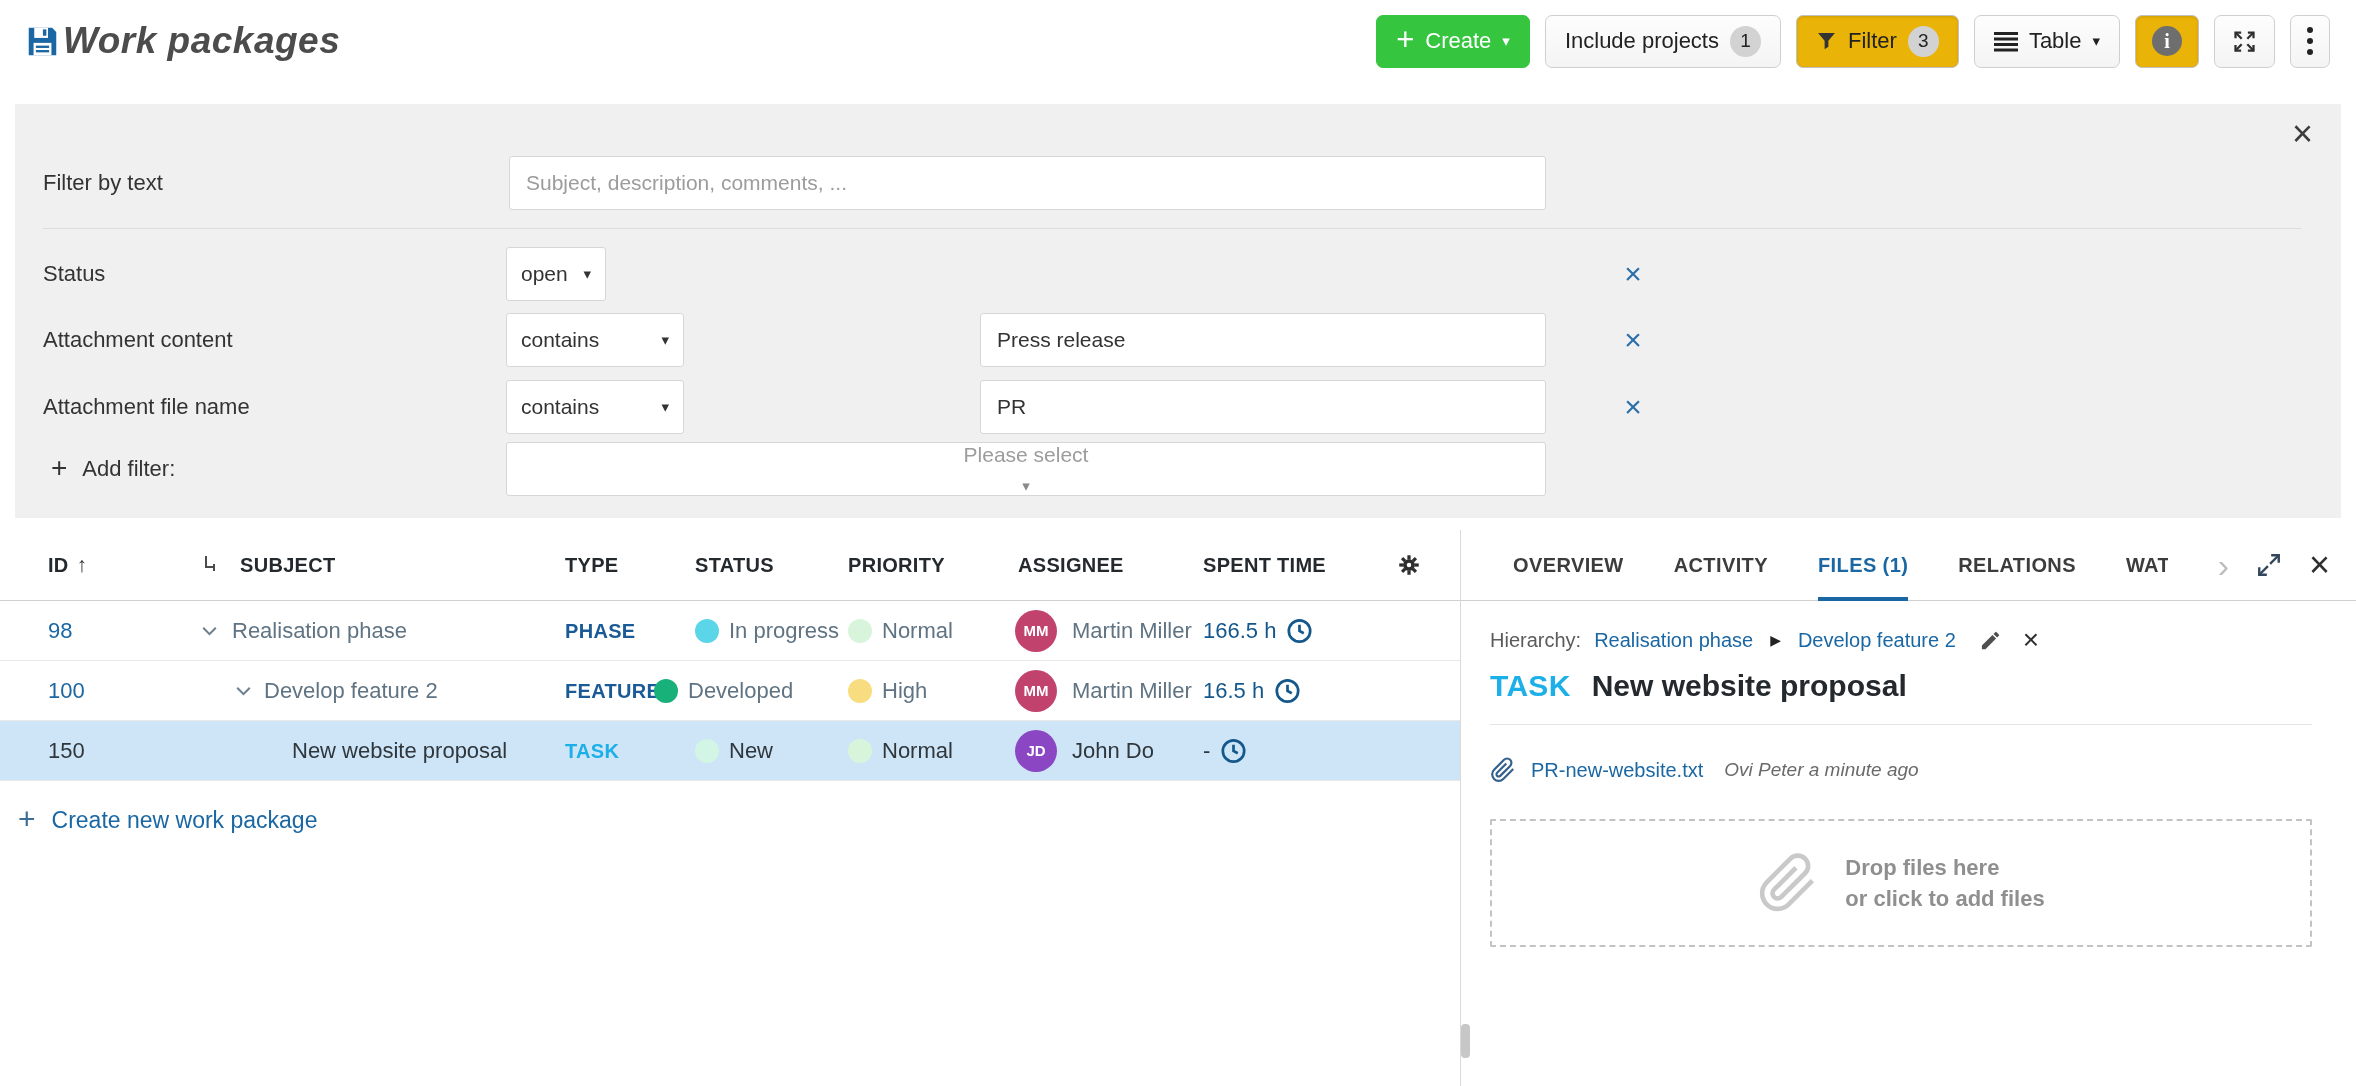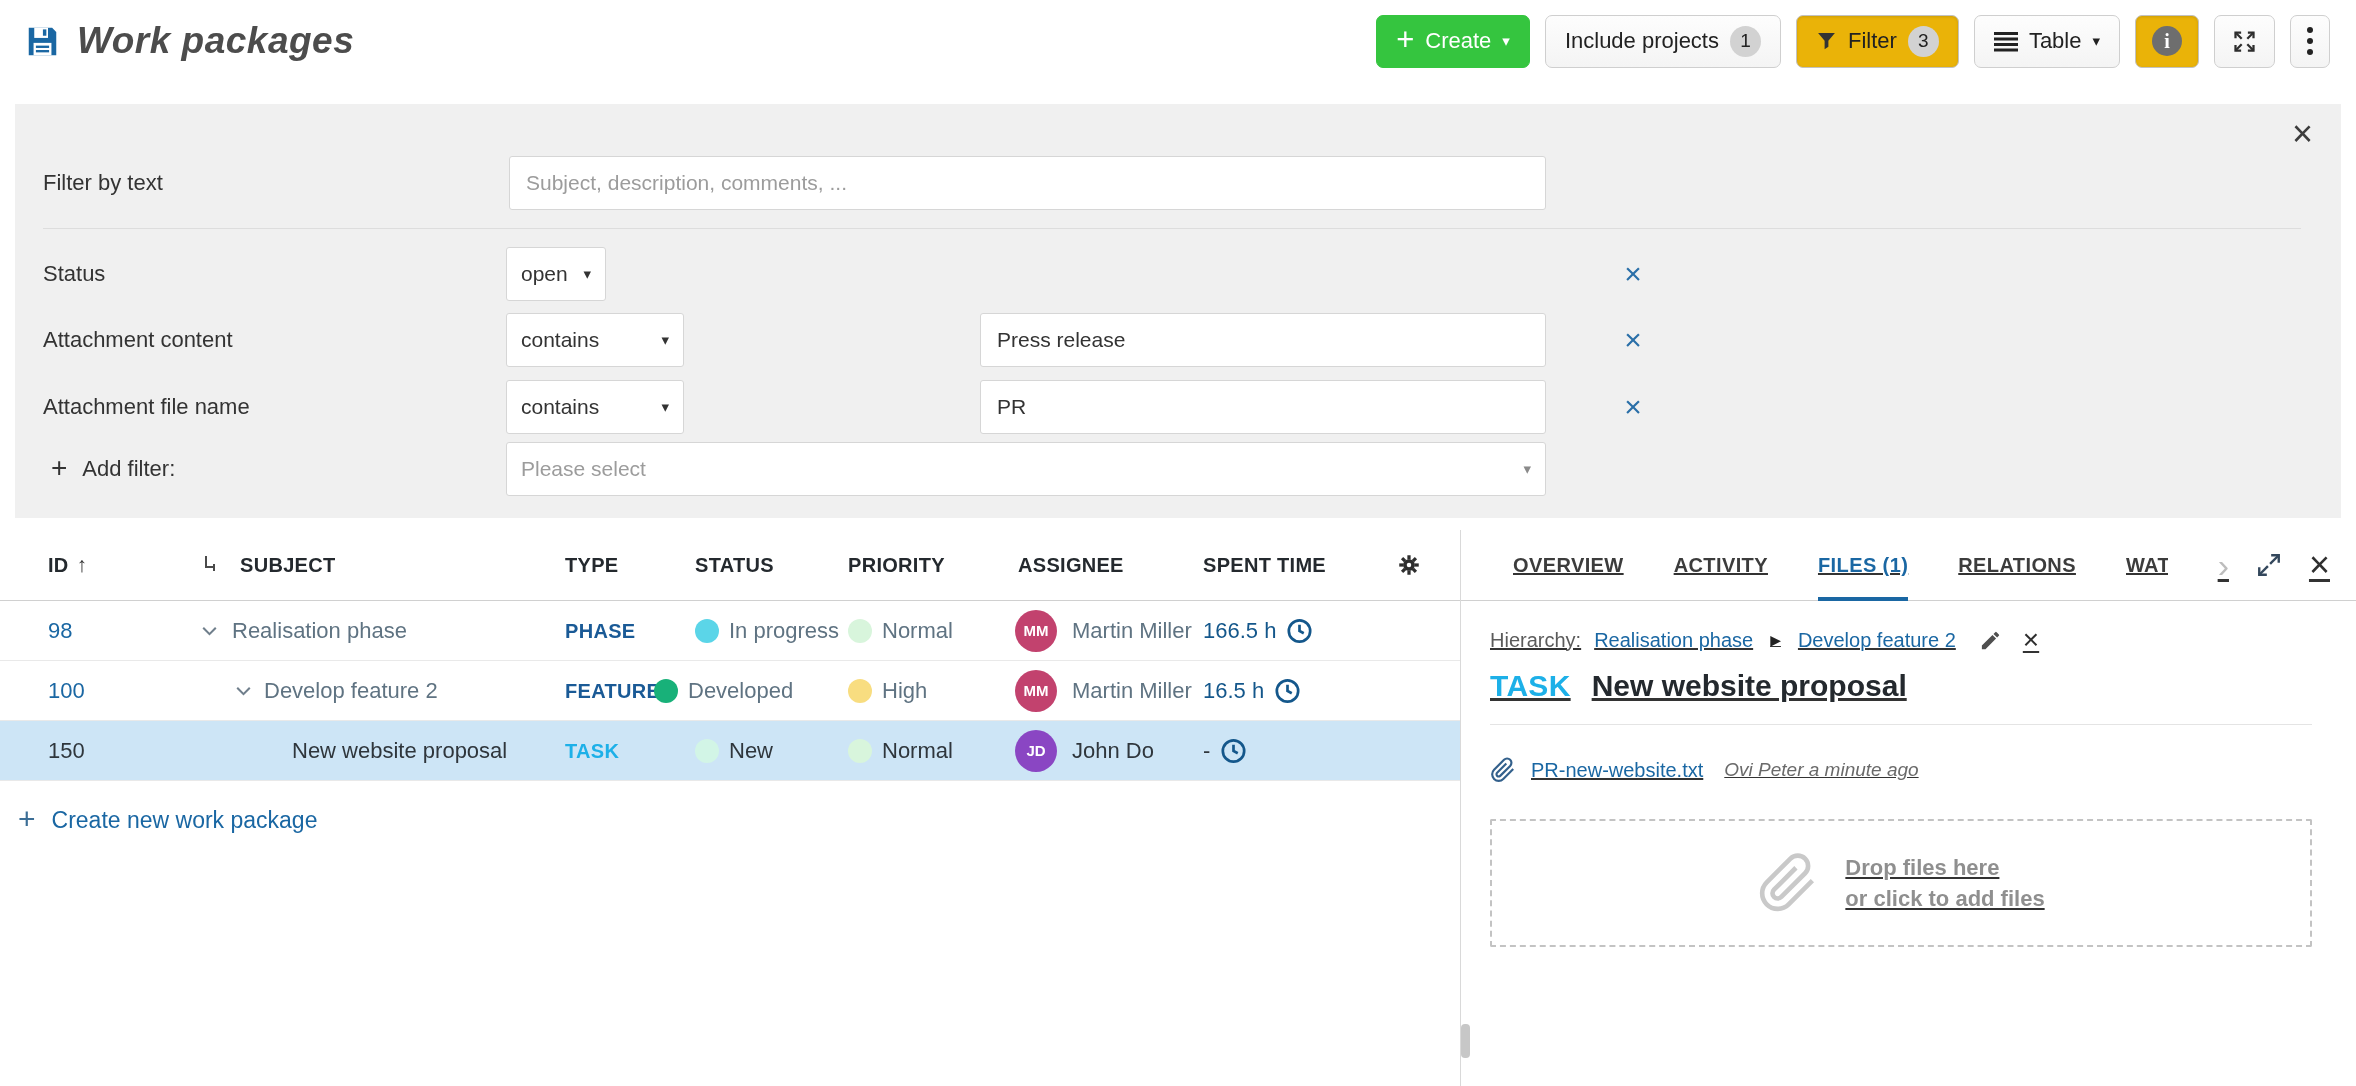--- a/index.html
+++ b/index.html
@@ -6,21 +6,21 @@
   html,body { width:2356px; height:1086px; }
   body {
     font-family:"Liberation Sans", sans-serif;
     background:#fff; color:#333; position:relative; overflow:hidden;
   }
   .page { position:absolute; inset:0; }
 
   
   .app-header { position:absolute; top:0; left:0; right:0; height:82px;
     display:flex; align-items:center; justify-content:space-between; padding:0 26px; }
-  .title-wrap { display:flex; align-items:center; gap:18px; }
+  .title-wrap { display:flex; align-items:center; gap:4px; }
   .page-title { font-size:37px; font-style:italic; color:#4c4c4c; letter-spacing:.5px; }
   .toolbar { display:flex; align-items:center; gap:15px; }
   .btn { display:inline-flex; align-items:center; gap:11px; height:53px; padding:0 19px;
     border:1px solid #cfcfcf; border-radius:7px; background:linear-gradient(#fdfdfd,#f4f4f4);
     font-size:22px; color:#222; cursor:pointer; white-space:nowrap; }
   .btn.pressed { background:#eab308; box-shadow:inset 0 1px 3px rgba(0,0,0,.12); border-color:#c2c2c2; }
   .btn.icon-only { padding:0 16px; }
   .btn-create { background:#35c53f; border-color:#35c53f; color:#fff; }
   .btn-create .plus { font-size:31px; font-weight:400; line-height:1; margin-top:-3px; }
   .caret { font-size:15px; color:inherit; }
@@ -40,21 +40,21 @@
   .text-input { position:absolute; left:466px; width:1037px; height:54px; border:1px solid #d6d6d6;
     border-radius:3px; background:#fff; font-family:inherit; font-size:21px; color:#333; padding:0 16px; }
   .text-input::placeholder { color:#9c9c9c; }
   .val-input { position:absolute; left:937px; width:566px; height:54px; border:1px solid #d6d6d6;
     border-radius:3px; background:#fff; font-family:inherit; font-size:21px; color:#333; padding:0 16px; }
   .sel { position:absolute; left:463px; height:54px; background:#fff; border:1px solid #d6d6d6; border-radius:3px;
     display:flex; align-items:center; justify-content:space-between; padding:0 14px; font-size:21px; color:#333; cursor:pointer; }
   .sel .caret { color:#333; }
   .sel-open { width:100px; }
   .sel-op { width:178px; }
-  .sel-add { width:1040px; color:#9c9c9c; }
+  .sel-add { width:1040px; color:#9c9c9c;flex-direction:column; }
   .sel-add .caret { color:#8a8a8a; }
   .remove-x { position:absolute; left:1570px; top:50%; transform:translateY(-50%); width:40px; text-align:center;
     font-size:30px; color:#2a6fa8; cursor:pointer; line-height:1; }
   .addrow-left { position:absolute; left:8px; top:50%; transform:translateY(-50%);
     display:flex; align-items:center; gap:15px; font-size:22px; color:#333; cursor:pointer; }
   .addrow-left .plus { font-size:28px; color:#333; line-height:1; margin-top:-2px; }
 
   
   .table-pane { position:absolute; left:0; top:530px; width:1460px; height:556px; }
   .thead { position:absolute; left:0; top:0; width:1460px; height:71px; border-bottom:1px solid #d0d0d0; }
@@ -71,21 +71,21 @@
   .dot { width:24px; height:24px; border-radius:50%; display:inline-block; flex:none; }
   .avatar { width:42px; height:42px; border-radius:50%; color:#fff; font-size:15px; font-weight:700;
     display:inline-flex; align-items:center; justify-content:center; flex:none; }
   .spent-link { color:#14578b; cursor:pointer; }
   .tr.selected .spent-link { color:#2f363c; }
   .create-link { position:absolute; left:18px; top:276px; display:flex; align-items:center; gap:16px;
     color:#1a67a3; font-size:23px; cursor:pointer; }
   .create-link .plus { font-size:30px; line-height:1; margin-top:-2px; }
 
   
-  .detail-pane { position:absolute; left:1460px; top:530px; width:896px; height:556px; border-left:1px solid #d9d9d9; background:#fff;text-decoration:underline; }
+  .detail-pane { position:absolute; left:1460px; top:530px; width:896px; height:556px; border-left:1px solid #d9d9d9; background:#fff; }
   .tabs { display:flex; align-items:center; height:71px; border-bottom:1px solid #d0d0d0; padding:0 26px 0 52px; gap:50px; }
   .tab { height:71px; display:flex; align-items:center; font-size:20px; font-weight:700; color:#3c3c3c;
     letter-spacing:.4px; border-bottom:4px solid transparent; padding-top:4px; cursor:pointer; white-space:nowrap; }
   .tab.active { color:#1a67a3; border-bottom-color:#1a67a3; }
   .tab.clipped { max-width:118px; overflow:hidden; }
   .tabs-icons { margin-left:auto; display:flex; align-items:center; gap:27px; }
   .chev-right { font-size:34px; color:#bdbdbd; line-height:1; cursor:pointer; }
   .detail-close { font-size:36px; color:#2f2f2f; line-height:1; cursor:pointer; }
   .detail-content { padding:0 44px 0 29px; }
   .hier-row { margin-top:25px; display:flex; align-items:center; gap:13px; font-size:20px; }

